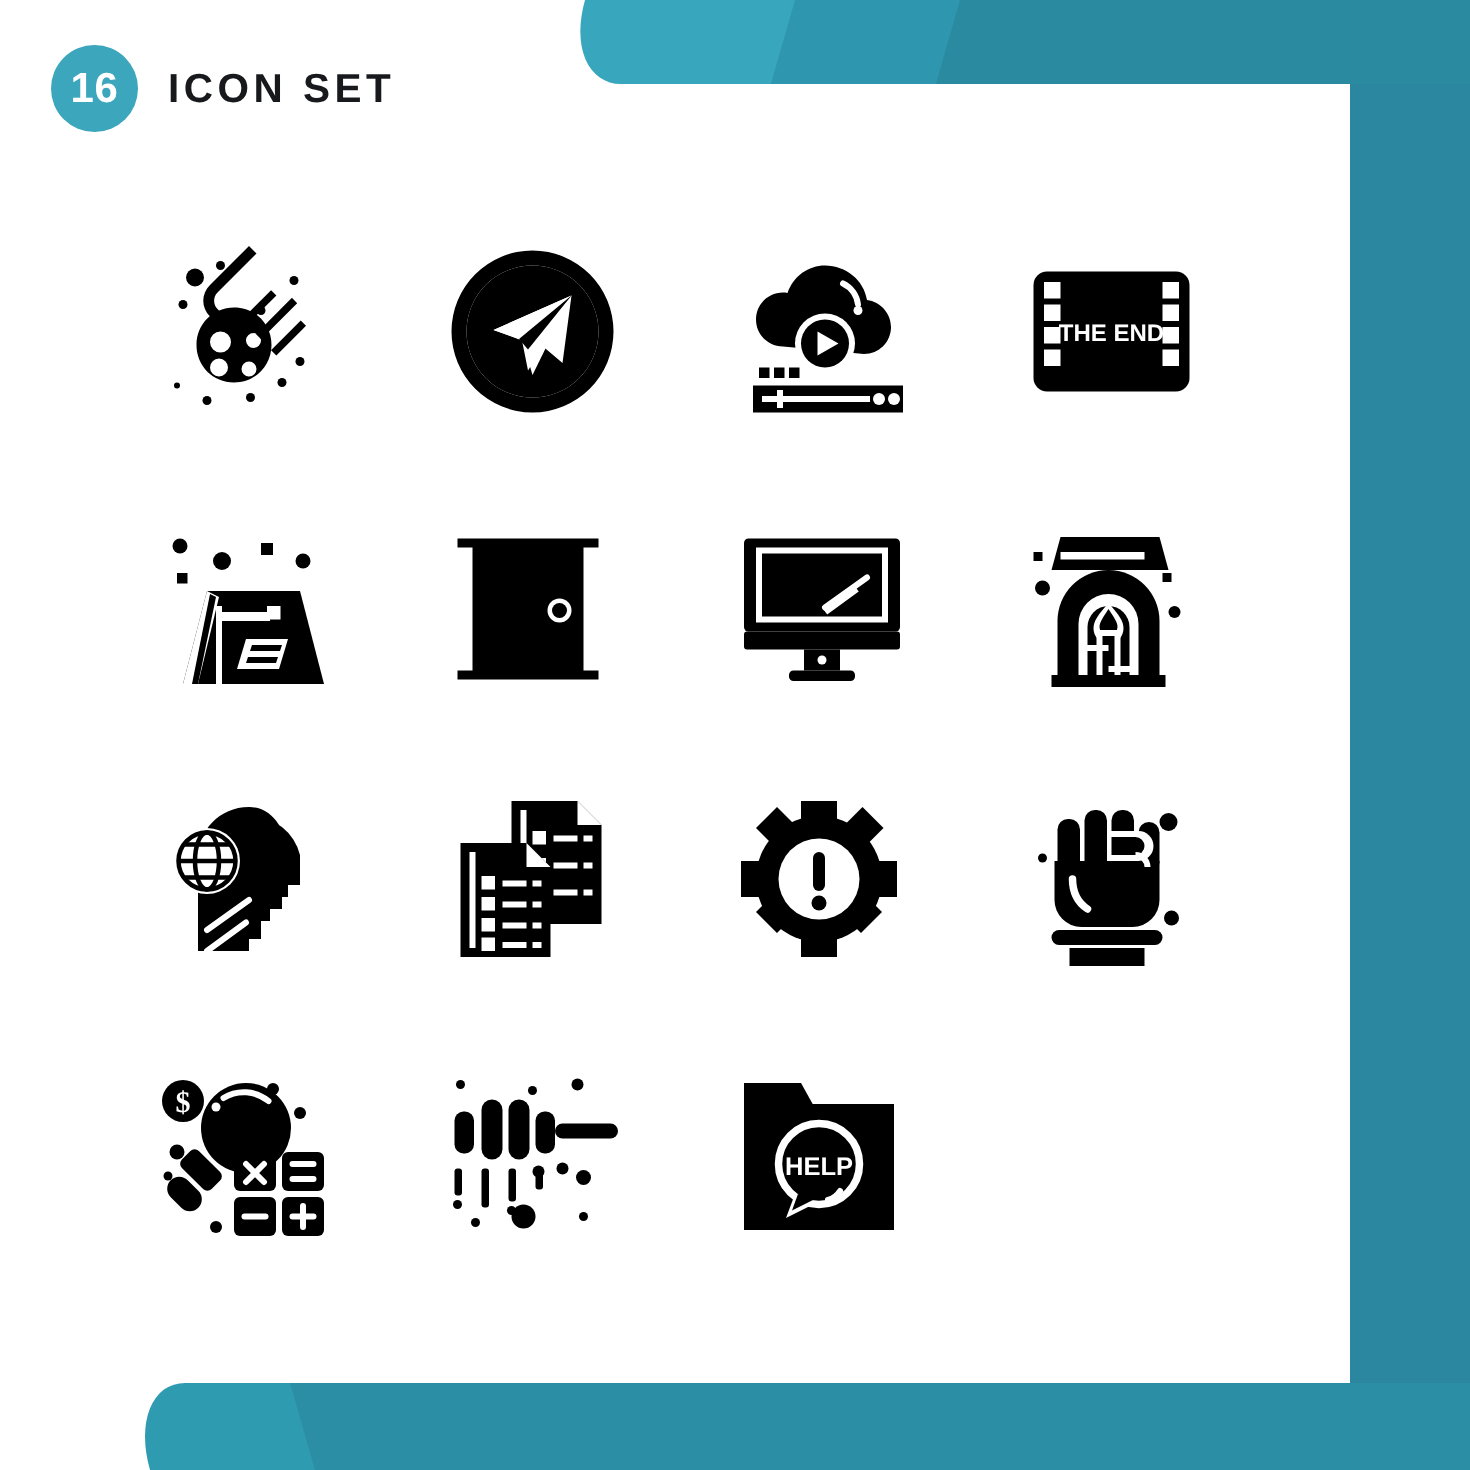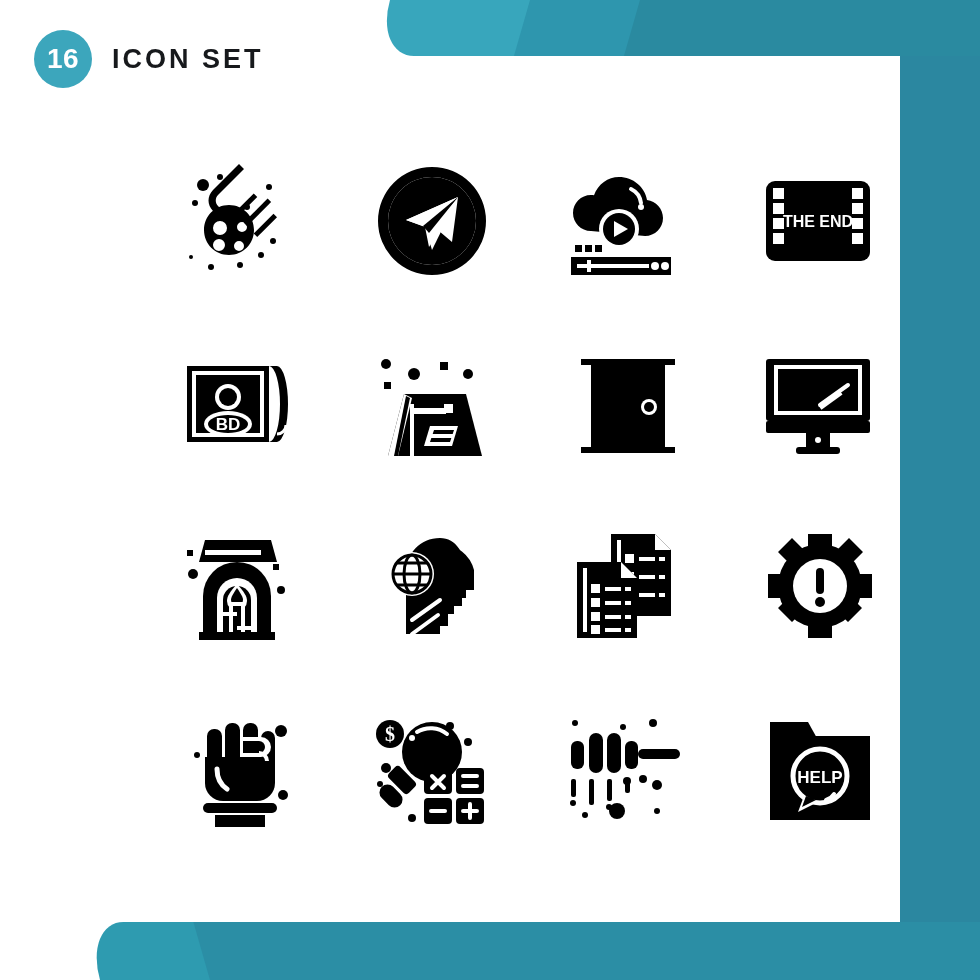--- a/index.html
+++ b/index.html
@@ -73,21 +73,21 @@
     text-transform:uppercase;font-weight:700;
   }
 
   
   .grid{
     position:absolute;left:104px;top:130px;
     width:772px;height:730px;
     display:grid;grid-template-columns:repeat(4,1fr);grid-template-rows:repeat(4,1fr);
     z-index:5;
   }
-  .cell{display:flex;align-items:center;justify-content:flex-end;}
+  .cell{display:flex;align-items:center;justify-content:flex-start;}
   .cell svg{display:block;}
   .ico{fill:#000000;}
 </style>
 </head>
 <body>
 
 <div id="stage">
 
   <div class="band band-right"></div>
   <div class="band band-top-a"></div>
@@ -175,35 +175,20 @@
             <rect x="92" y="17" width="11" height="11"></rect>
             <rect x="92" y="32" width="11" height="11"></rect>
             <rect x="92" y="47" width="11" height="11"></rect>
             <rect x="92" y="62" width="11" height="11"></rect>
           </g>
           <text x="58" y="56" text-anchor="middle" fill="#fff" font-family="Liberation Sans, sans-serif" font-size="16" font-weight="bold">THE END</text>
         </g>
       </svg>
     </div>
 
-    <div class="cell">
-      <svg width="116" height="108" viewBox="0 0 116 108">
-        <g class="ico">
-          <rect x="6" y="16" width="82" height="76"></rect>
-          <rect x="13" y="23" width="68" height="62" fill="none" stroke="#fff" stroke-width="4"></rect>
-          <circle cx="47" cy="47" r="13" fill="#fff"></circle>
-          <circle cx="47" cy="47" r="9"></circle>
-          <ellipse cx="47" cy="74" rx="24" ry="13" fill="#fff"></ellipse>
-          <ellipse cx="47" cy="74" rx="20" ry="9"></ellipse>
-          <text x="47" y="80" text-anchor="middle" fill="#fff" font-family="Liberation Sans, sans-serif" font-size="17" font-weight="bold">BD</text>
-          <path d="M88 16h8a11 38 0 010 76h-8a11 38 0 000-76z"></path>
-          <path d="M96 84a9 9 0 009-9" fill="none" stroke="#fff" stroke-width="3"></path>
-        </g>
-      </svg>
-    </div>
 
     <div class="cell">
       <svg width="120" height="116" viewBox="0 0 120 116">
         <g class="ico">
           <circle cx="16" cy="18" r="5"></circle>
           <rect x="14" y="36" width="7" height="7"></rect>
           <circle cx="44" cy="28" r="6"></circle>
           <rect x="70" y="16" width="8" height="8"></rect>
           <circle cx="98" cy="28" r="5"></circle>
           <path d="M34 48h62l16 62H18z"></path>

